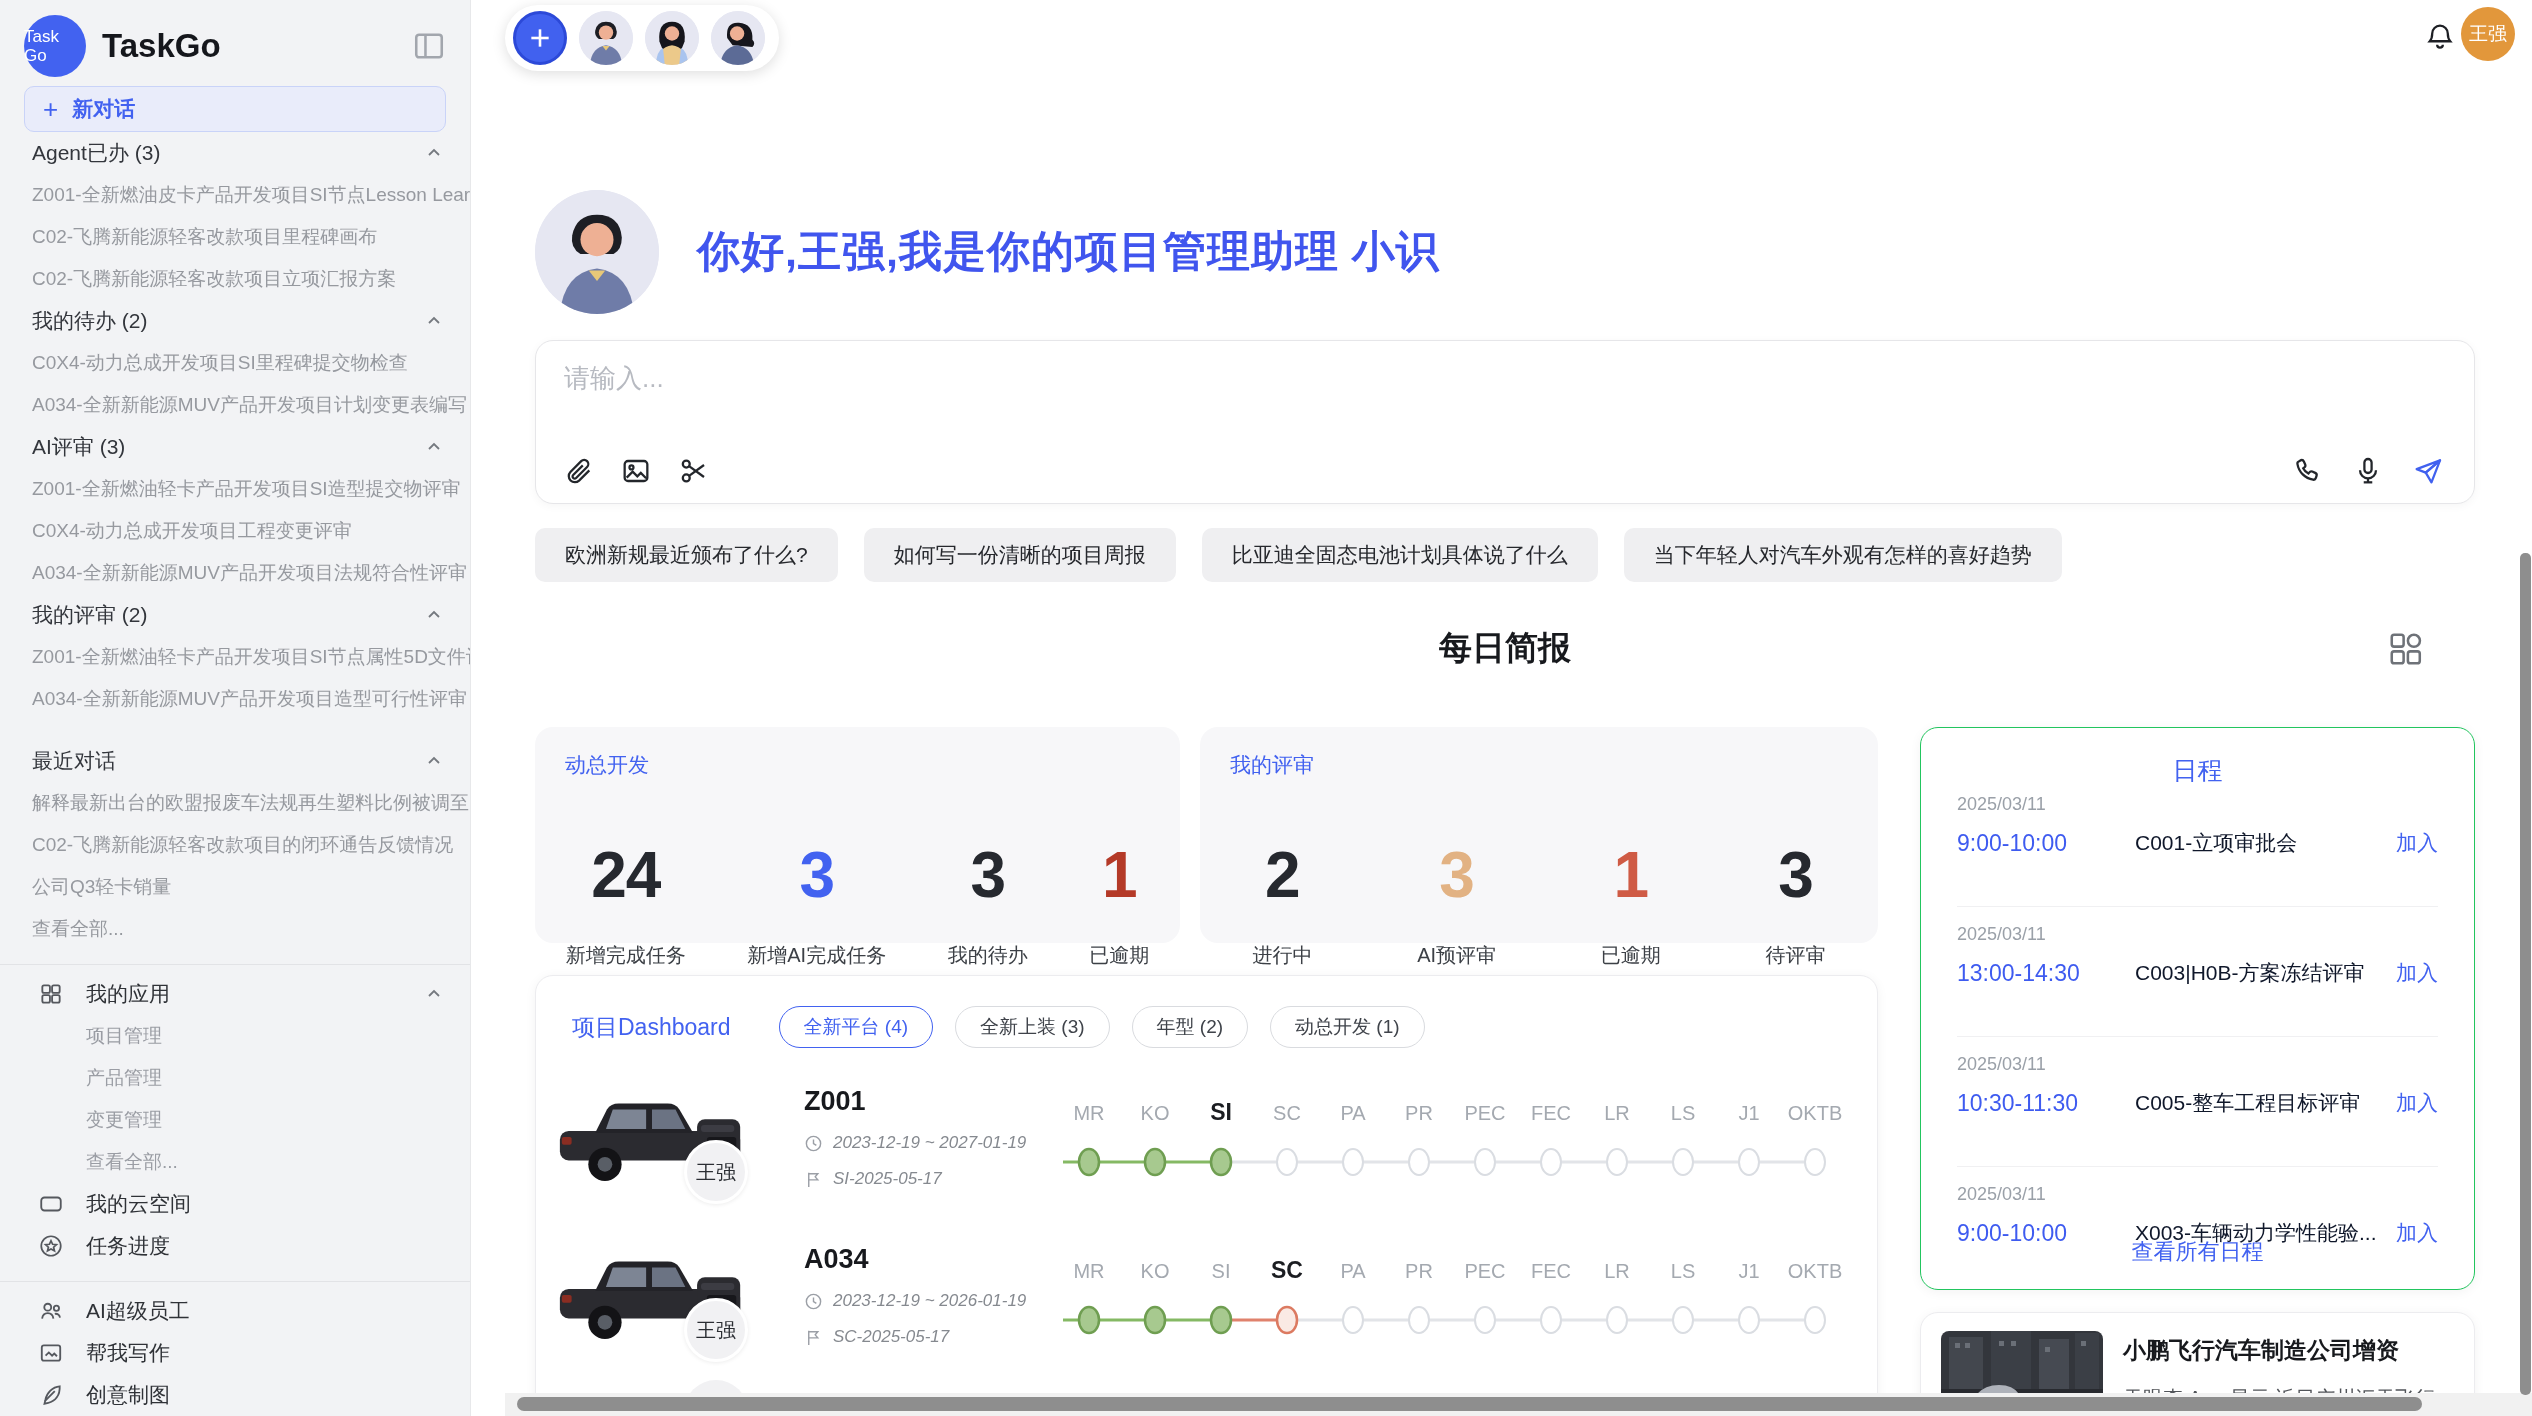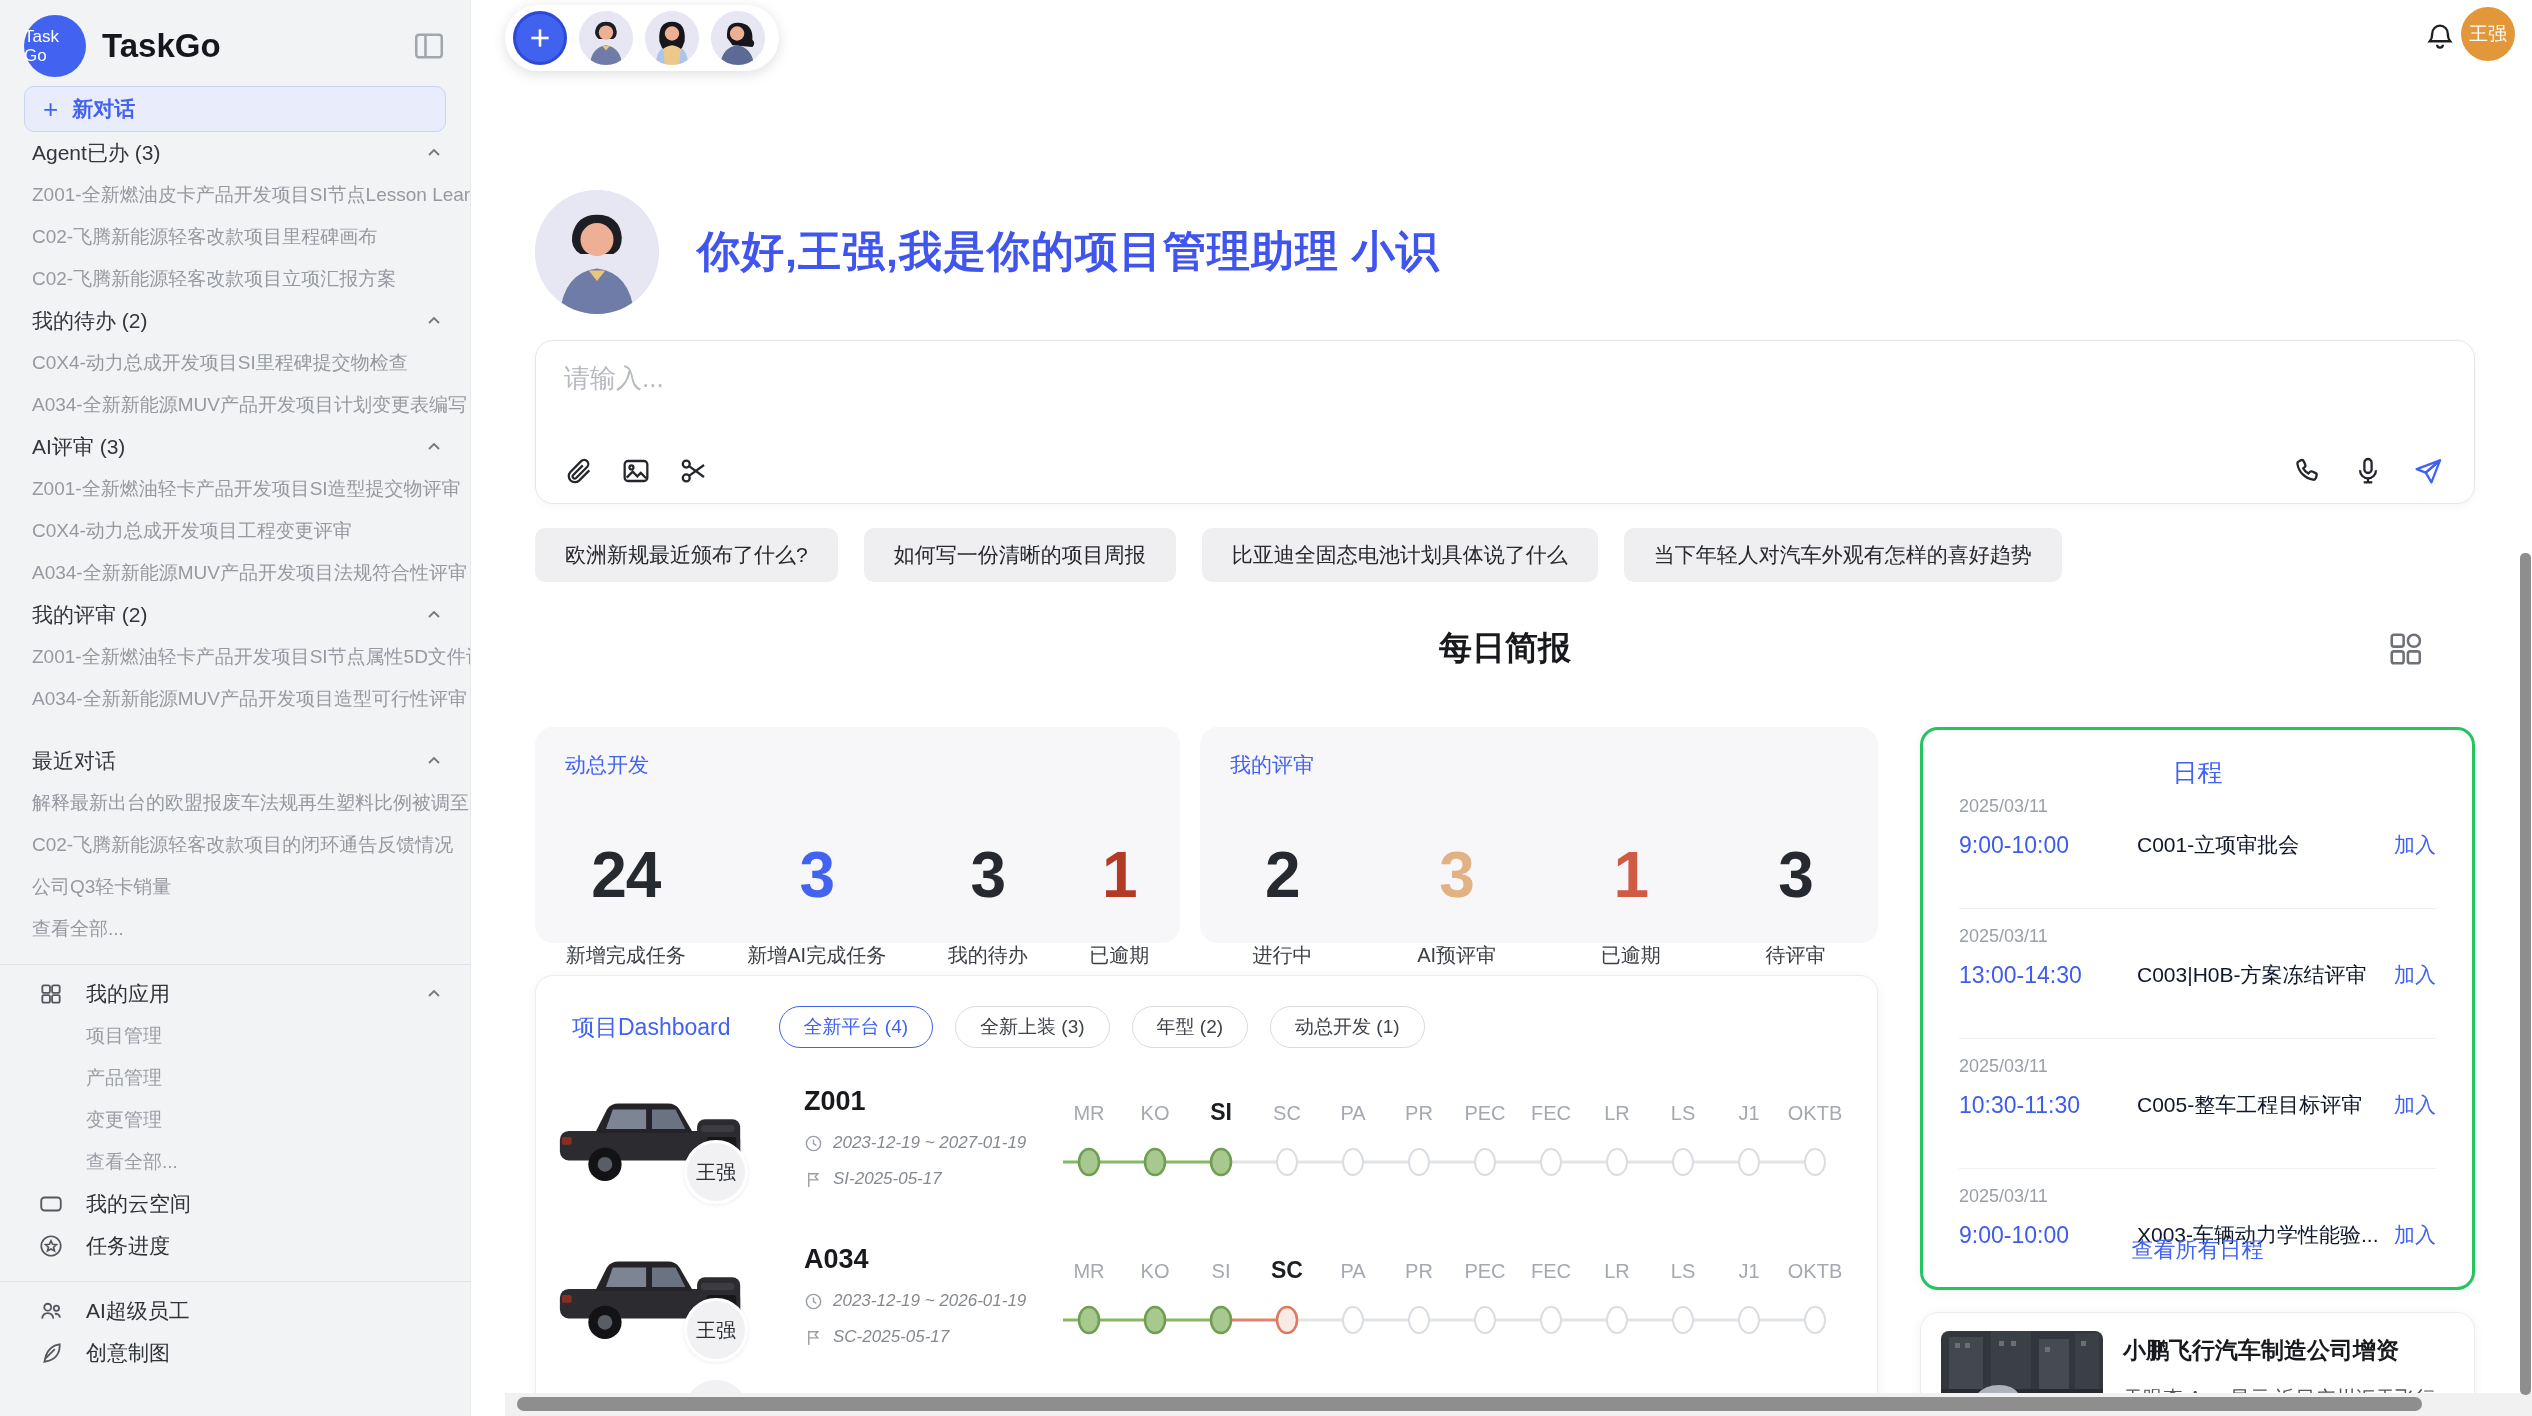--- a/index.html
+++ b/index.html
@@ -94,21 +94,21 @@
   .owner-badge { position:absolute; left:148px; top:64px; width:64px; height:64px; border-radius:50%;
     background:#f1f1f3; border:3px solid #fff; color:#2b2e33; font-size:20px; display:flex;
     align-items:center; justify-content:center; box-shadow:0 1px 4px rgba(0,0,0,.08); }
   .proj-info { position:absolute; left:268px; top:10px; }
   .proj-id { font-size:27px; font-weight:700; color:#17191d; }
   .meta { display:flex; align-items:center; margin-top:16px; font-size:17px; color:#85898f;font-style:italic; }
   .meta .m-ic { width:19px; height:19px; margin-right:10px; color:#9b9fa6; }
   .timeline { position:absolute; left:525px; top:12px; }
 
   .sched-card { position:absolute; left:1449px; top:727px; width:555px; height:563px; background:#fff;
-    border:3px solid #22c55e; border-radius:18px; box-shadow:0 2px 12px rgba(0,0,0,.05); }
+    border:1px solid #22c55e; border-radius:18px; box-shadow:0 2px 12px rgba(0,0,0,.05); }
   .sched-title { position:absolute; left:0; right:0; top:26px; text-align:center; font-size:25px; color:#4262f0; }
   .sched-item { position:absolute; left:36px; right:36px; }
   .sched-date { font-size:18px; color:#9aa0a8; }
   .sched-main { display:flex; align-items:center; margin-top:14px; }
   .sched-time { font-size:23px; color:#3e5bf0; width:178px; flex:0 0 auto; }
   .sched-name { font-size:21px; color:#0f172a; flex:1; white-space:nowrap; overflow:hidden; }
   .sched-join { font-size:21px; color:#4262f0; cursor:pointer; flex:0 0 auto; }
   .sched-div { position:absolute; left:36px; right:36px; height:1px; background:#f0f0f2; }
   .sched-all { position:absolute; left:0; right:0; bottom:22px; text-align:center; font-size:22px;
     color:#4262f0; cursor:pointer; }
@@ -278,20 +278,29 @@
       <div class="p-row">
         <span class="ic">
           <svg viewBox="0 0 24 24" fill="none" stroke="currentColor" stroke-width="1.7">
             <circle cx="9" cy="8.5" r="3.2"></circle>
               <path d="M3.8 19c.4-3 2.4-5 5.2-5s4.8 2 5.2 5"></path>
             <circle cx="17" cy="9.5" r="2.4"></circle>
               <path d="M15.5 14.6c2.4-.5 4.4 1 4.8 3.6"></path>
           </svg>
         </span>
         <span>AI超级员工</span>
+      </div>
+      <div class="p-row">
+        <span class="ic">
+          <svg viewBox="0 0 24 24" fill="none" stroke="currentColor" stroke-width="1.7">
+            <rect x="3.5" y="5" width="17" height="14" rx="2"></rect>
+            <path d="M7 14.5 l3-3 3 3 2-2 2.5 2.5"></path>
+          </svg>
+        </span>
+        <span>帮我写作</span>
       </div>
       <div class="p-row">
         <span class="ic">
           <svg viewBox="0 0 24 24" fill="none" stroke="currentColor" stroke-width="1.7">
             <path d="M20 4 C13.5 4.5 8 10 6.8 16.5 L6 20 9.5 19.2 C16 18 20.5 12 20 4 Z"></path>
             <line x1="6.5" y1="17.5" x2="15.5" y2="8.5"></line>
           </svg>
         </span>
         <span>创意制图</span>
       </div>

